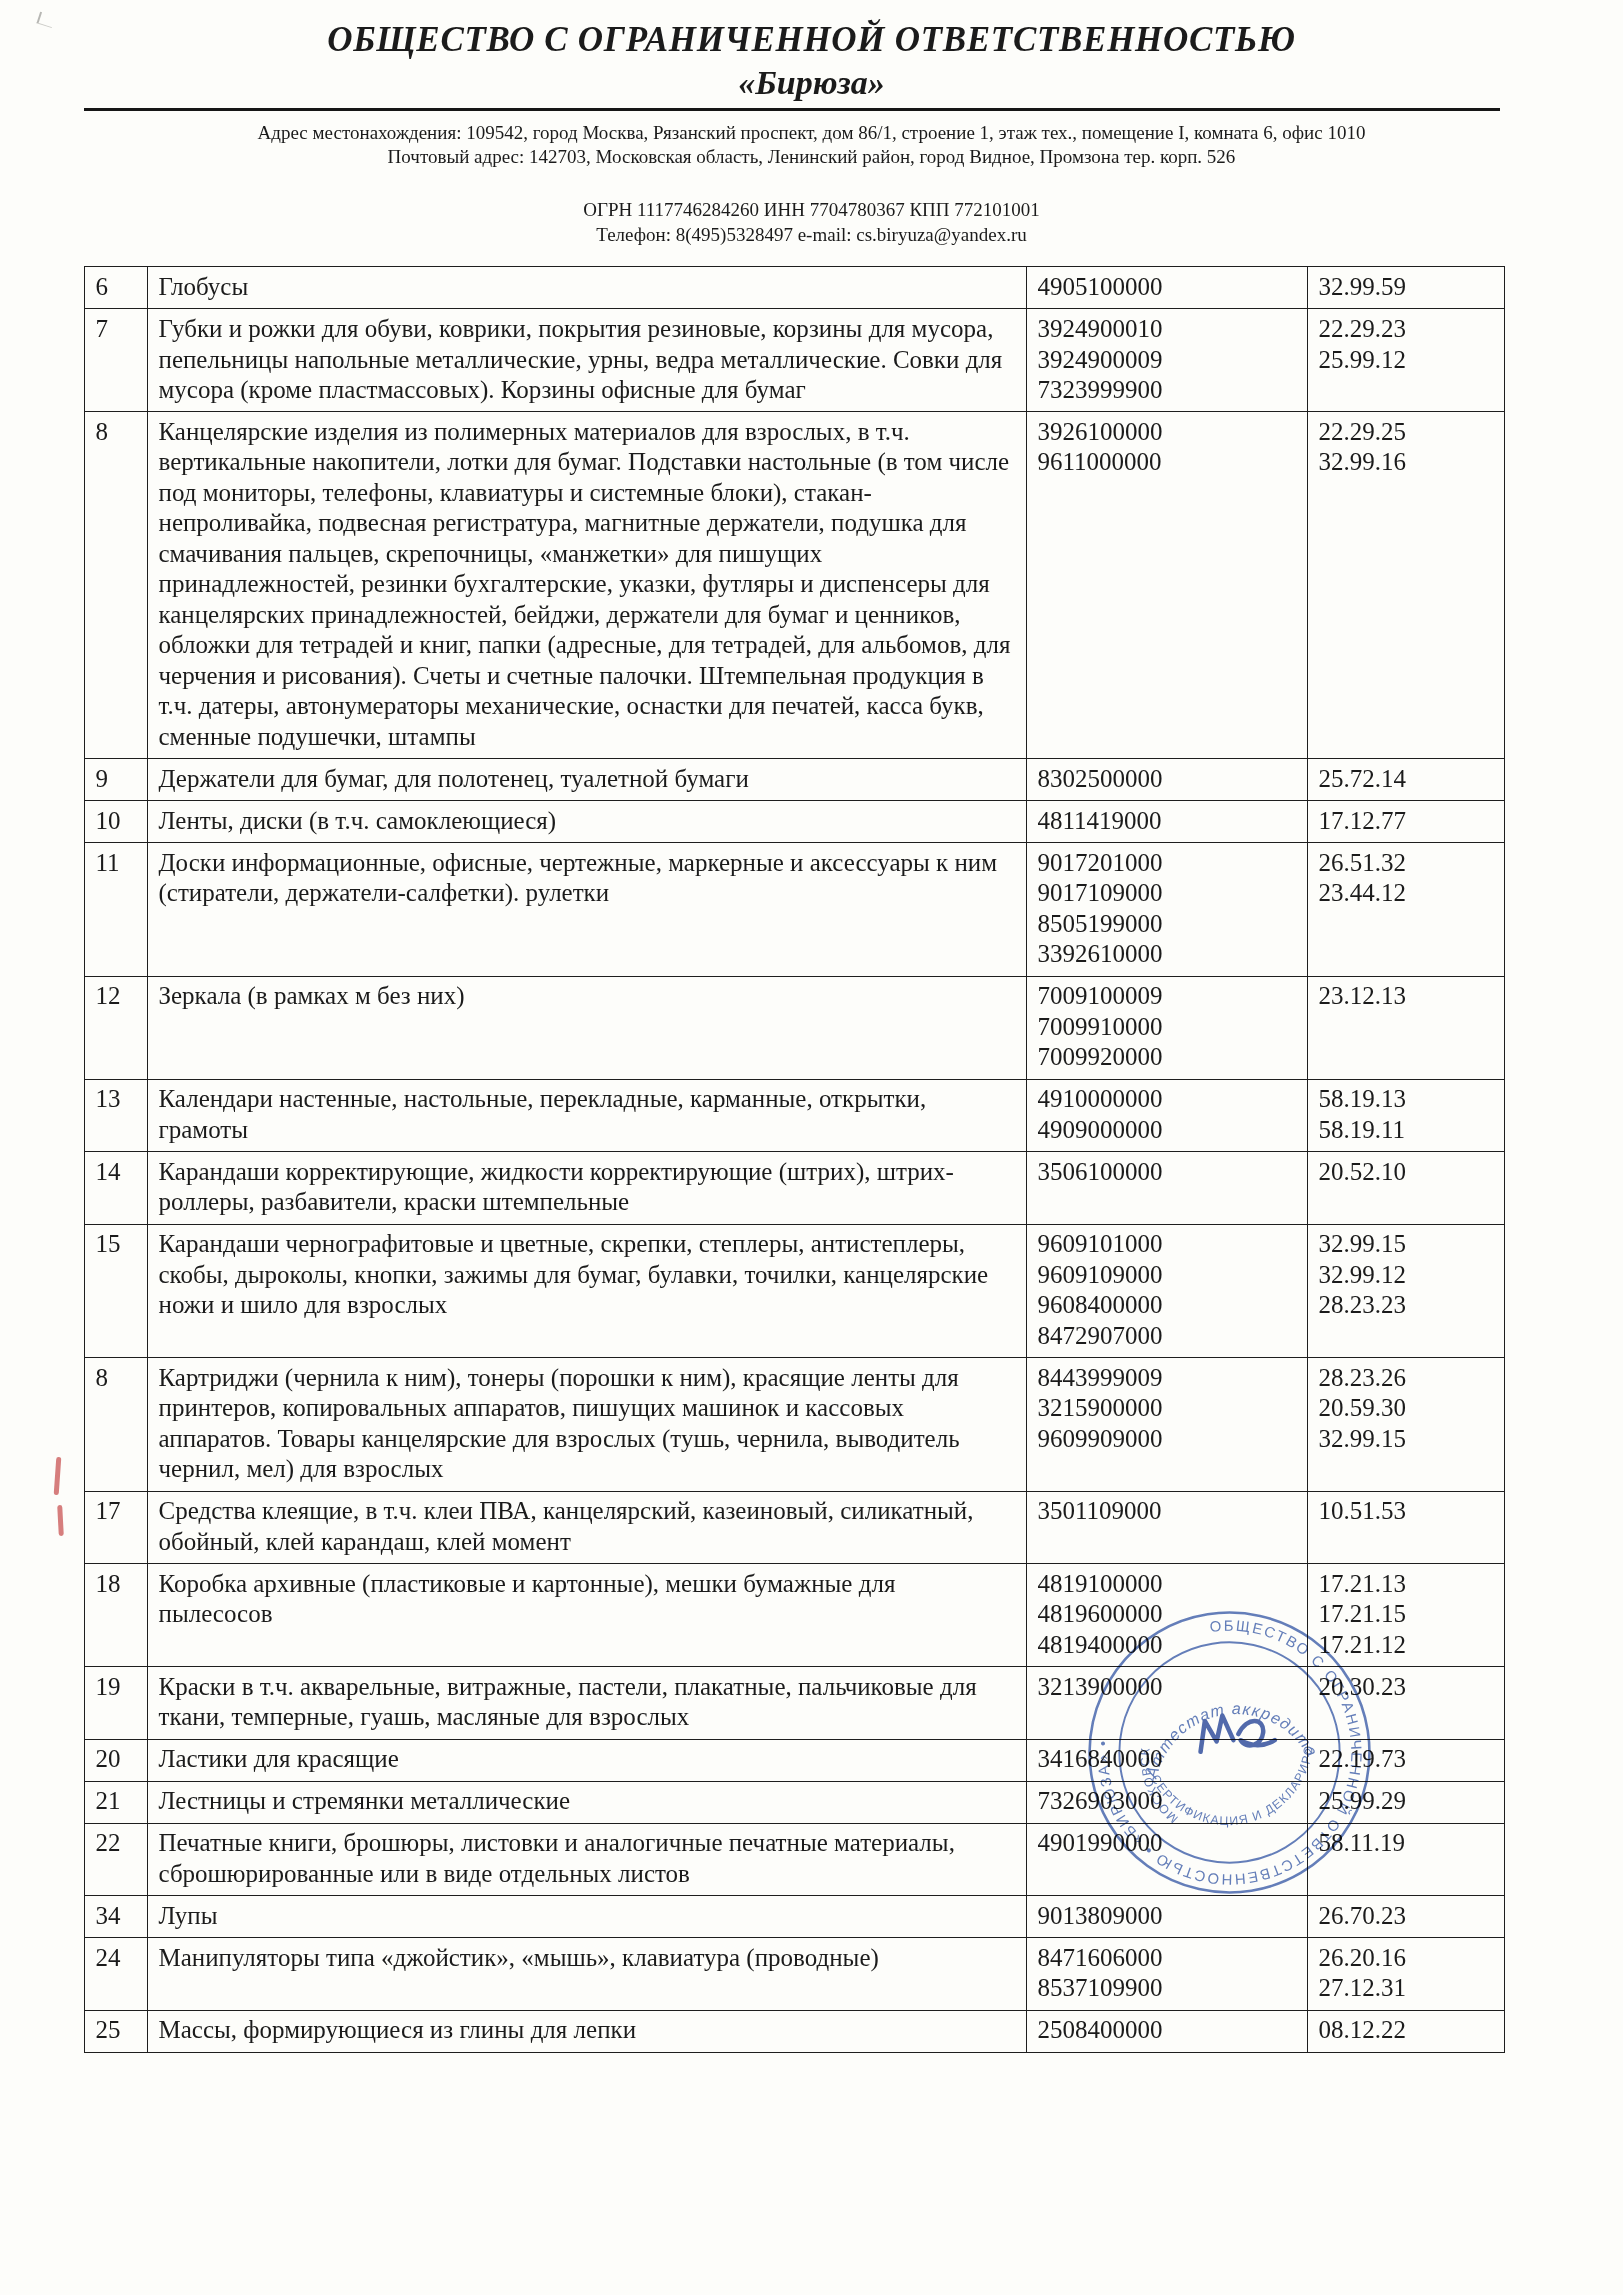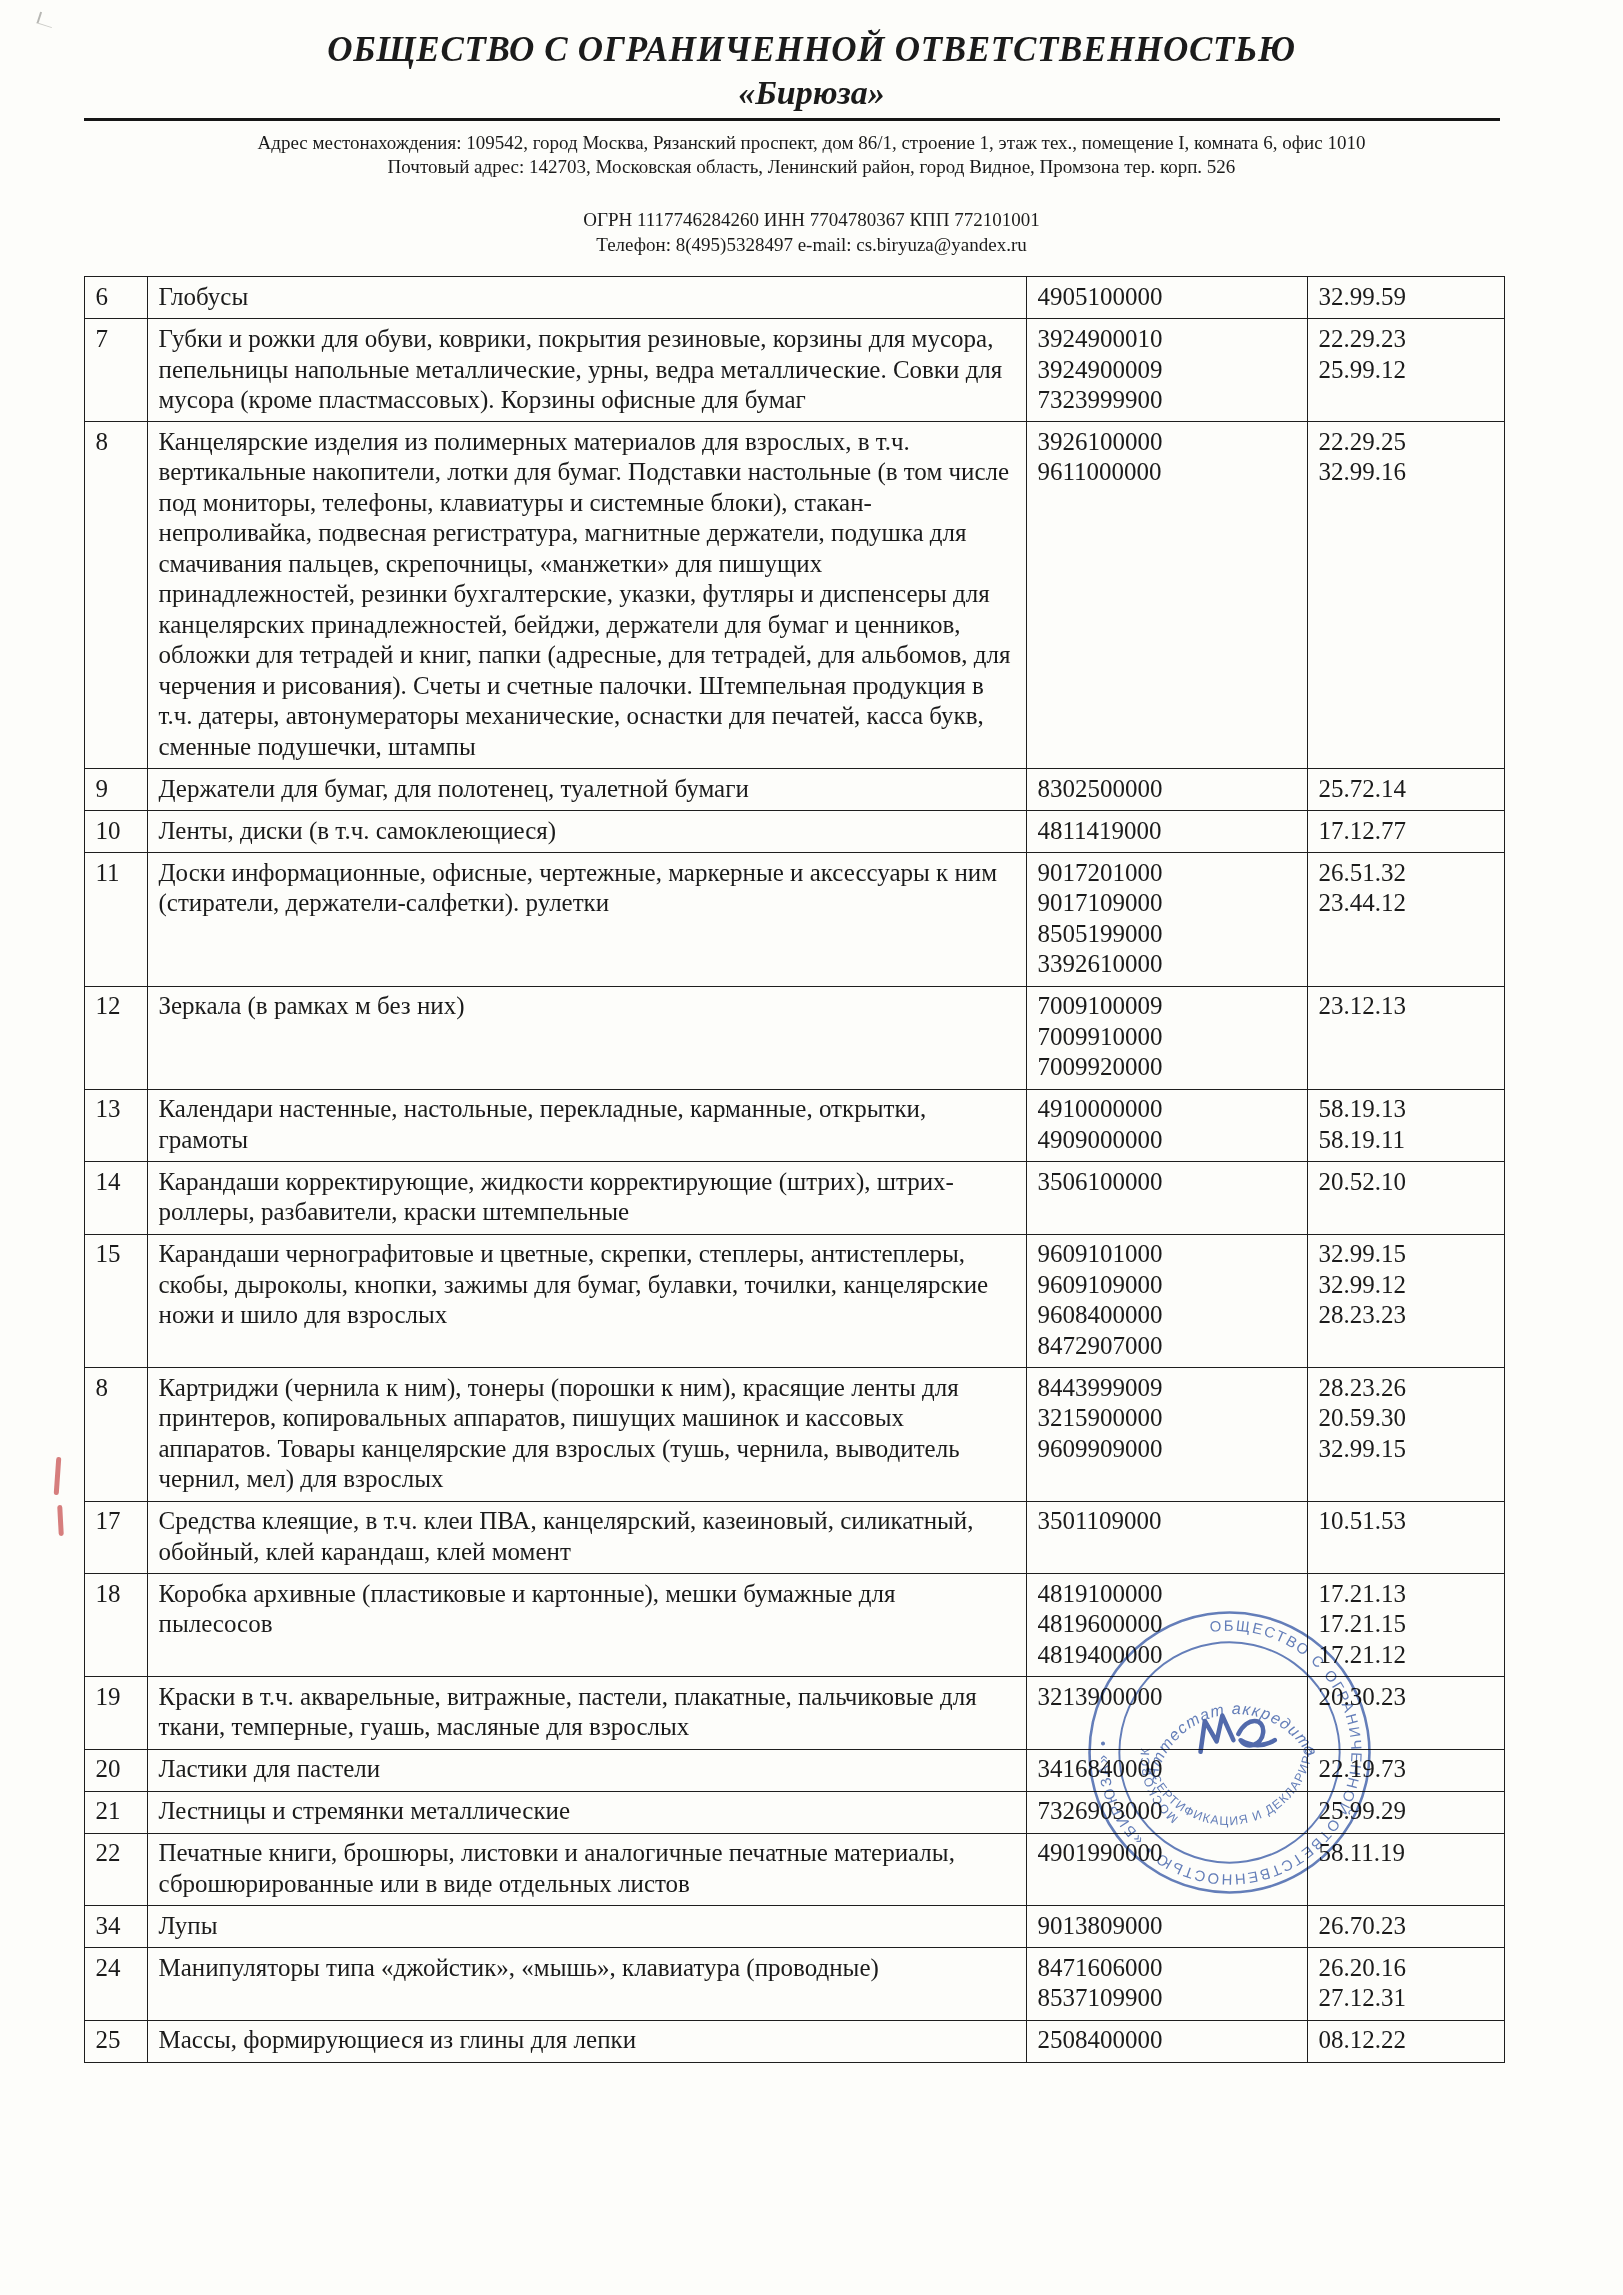--- a/index.html
+++ b/index.html
@@ -11,21 +11,21 @@
   .page {
     position: relative;
     width: 1623px;
     height: 2295px;
     margin: 0 auto;
     background: #fdfdfa;
     color: #1b1b1b;
     overflow: hidden;
   }
   
-  .doc-header { padding-top: 30px; text-align: center; }
+  .doc-header { padding-top: 20px; text-align: center; }
   .company-type {
     margin: 0;
     font-size: 35px;
     font-weight: bold;
     font-style: italic;
     letter-spacing: 0.7px;
   }
   .company-name {
     margin: 3.9px 0 0 0;
     font-size: 34px;
@@ -312,21 +312,21 @@
     <td class="col-code">
             <div class="code-line">3213900000</div>
           </td>
     <td class="col-class">
             <div class="class-line">20.30.23</div>
           </td>
   </tr>
 
   <tr>
     <td class="col-num">20</td>
-    <td class="col-desc">Ластики для пастели</td>
+    <td class="col-desc">Ластики для красящие</td>
     <td class="col-code">
             <div class="code-line">3416840000</div>
           </td>
     <td class="col-class">
             <div class="class-line">22.19.73</div>
           </td>
   </tr>
 
   <tr>
     <td class="col-num">21</td>

